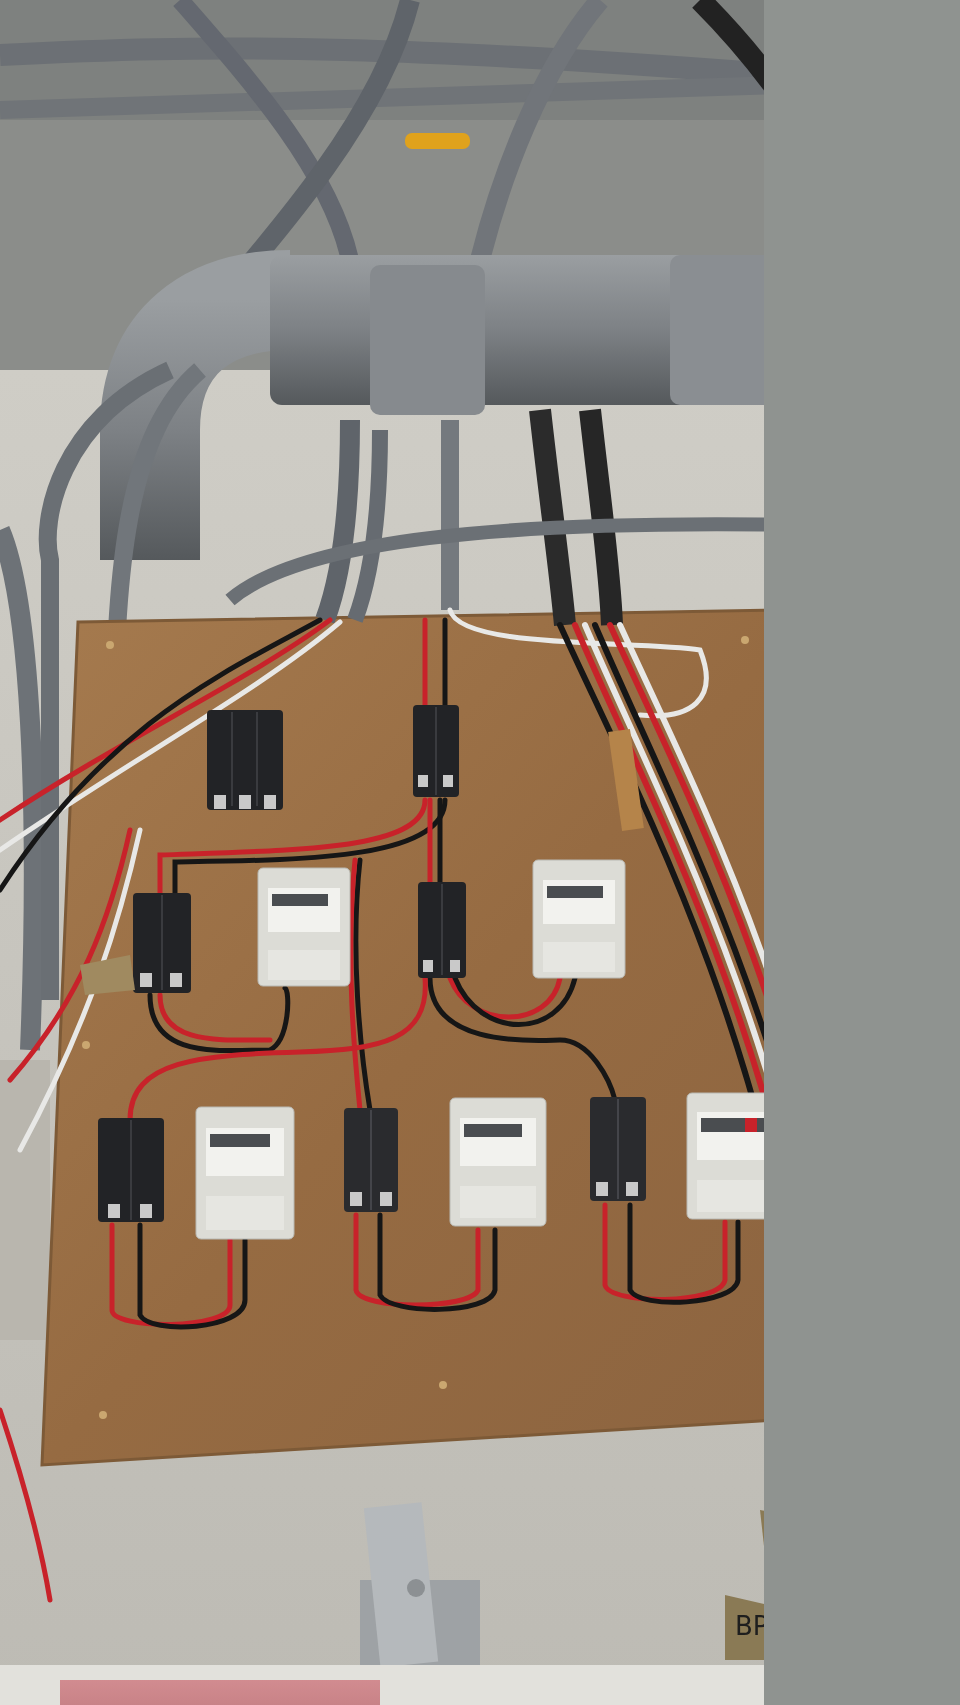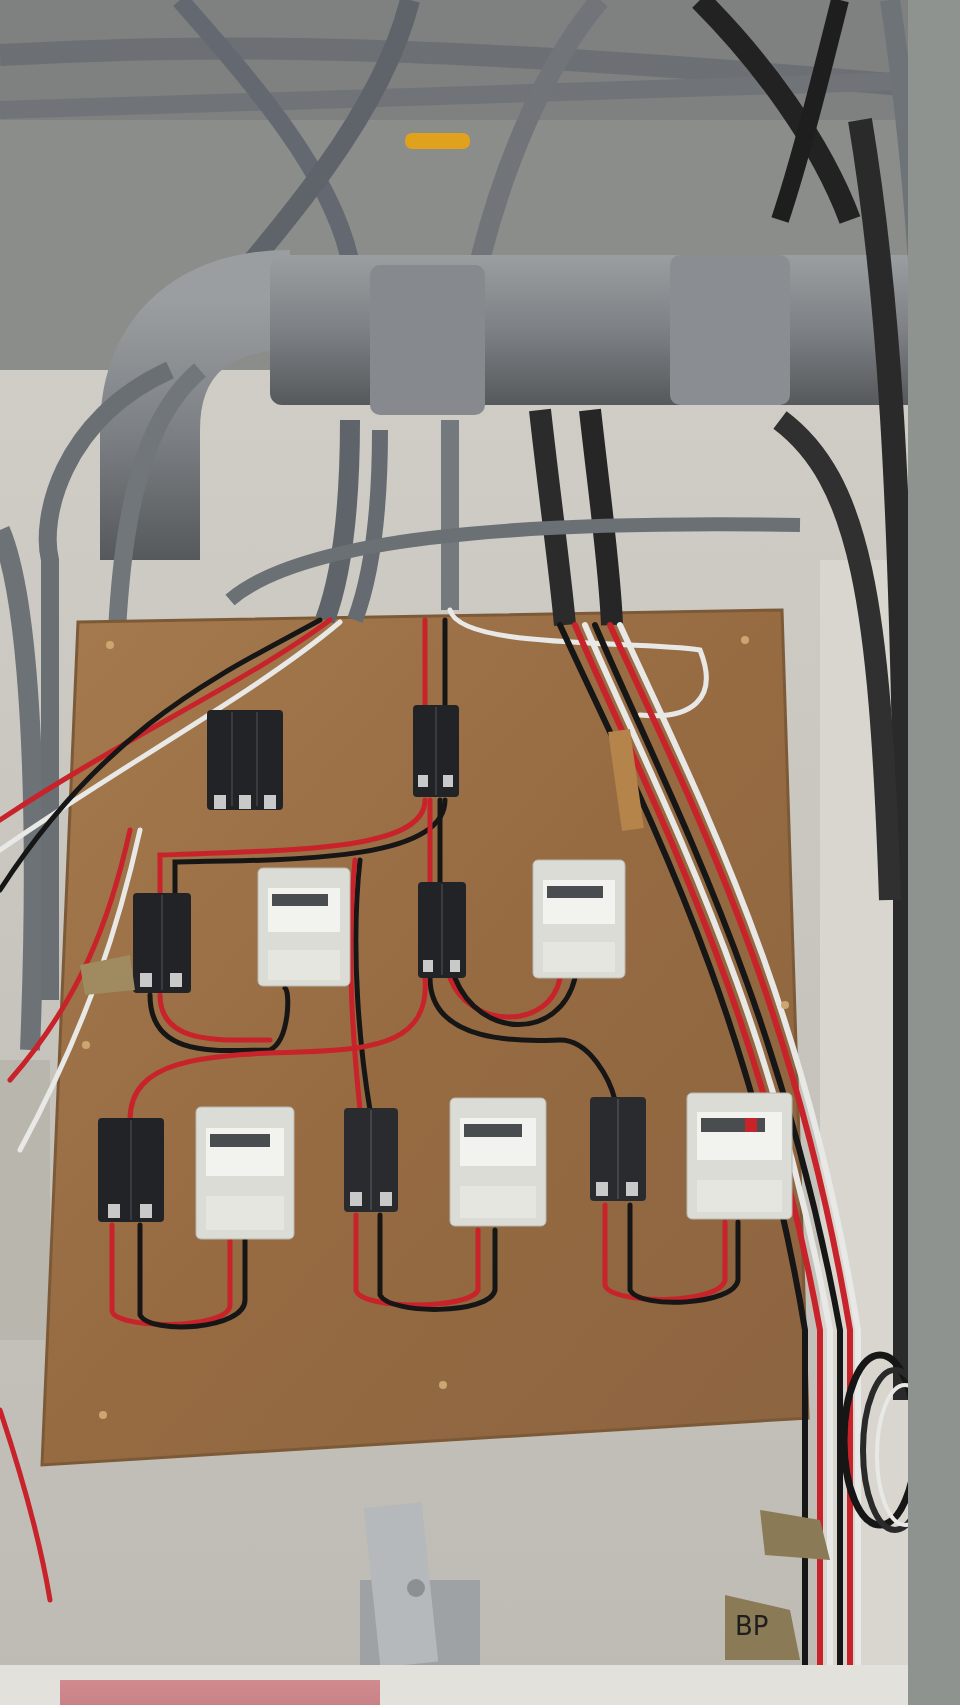--- a/index.html
+++ b/index.html
@@ -1,17 +1,17 @@
 <!DOCTYPE html>
 <html><head>
 <meta charset="utf-8">
 <style>
   html,body{margin:0;padding:0;}
   body{width:960px;height:1705px;overflow:hidden;background:#8f9390;font-family:"Liberation Sans",sans-serif;}
-  #scene{position:relative;width:908px;height:1705px;overflow:hidden;}
+  #scene{position:relative;width:764px;height:1705px;overflow:hidden;}
   #scene svg{position:absolute;left:0;top:0;}
 </style>
 </head>
 <body>
 
 <div id="scene">
 
   <svg width="960" height="1705" viewBox="0 0 960 1705" xmlns="http://www.w3.org/2000/svg">
     <defs>
       <linearGradient id="gBoard" x1="0" y1="0" x2="1" y2="1">

